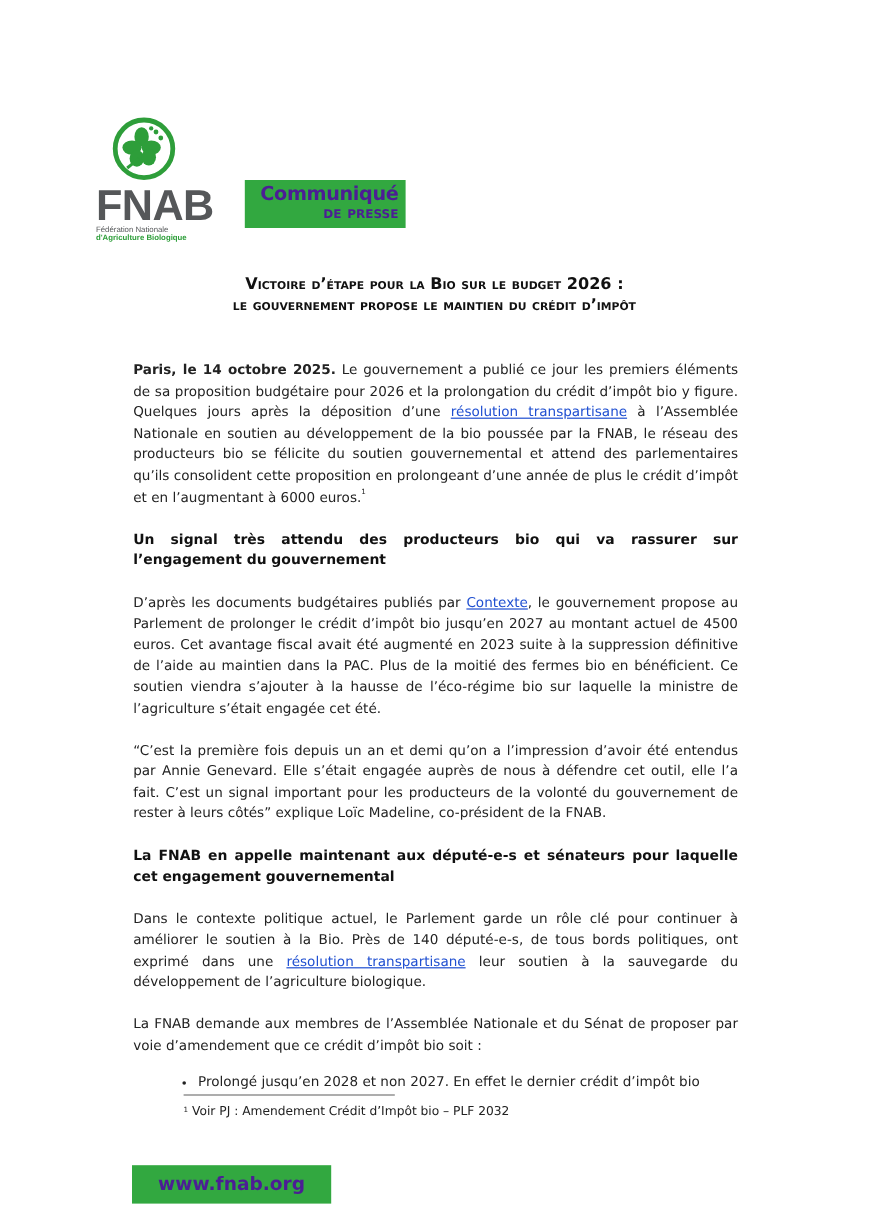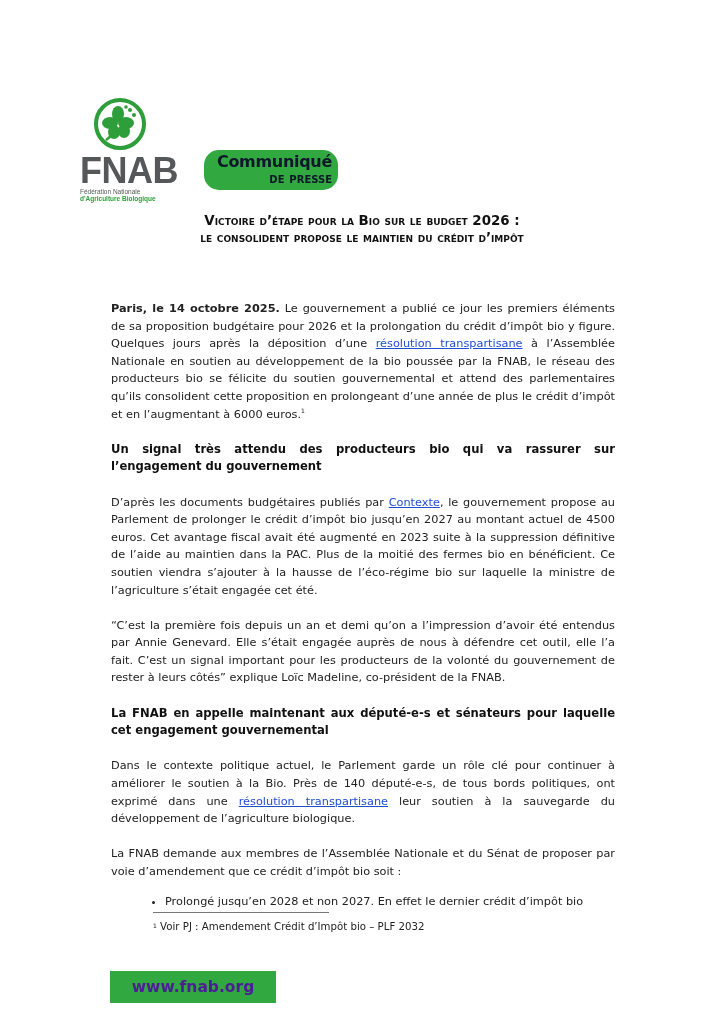--- a/index.html
+++ b/index.html
@@ -10,27 +10,27 @@
     .logo { position: absolute; left: 80px; top: 96px; width: 92px; }
     .logo svg { display: block; margin-left: 12px; }
     .logo-word {
       font-family: Liberation Sans, sans-serif; font-weight: bold; font-size: 36px;
       color: #555759; line-height: 34px; letter-spacing: -0.5px; margin-top: 2px; text-align: center;
     }
     .logo-sub1 { font-size: 6.5px; color: #555759; line-height: 7px; font-family: "Liberation Sans", sans-serif; }
     .logo-sub2 { font-size: 6.5px; color: #2e9e3a; line-height: 7px; font-weight: bold; font-family: "Liberation Sans", sans-serif; }
     .press {
       position: absolute; left: 204px; top: 150px; width: 134px; height: 40px;
-      background: #32a840; color: #0f172a; font-family: "DejaVu Sans", sans-serif; font-weight: bold;
-      text-align: right; padding-right: 6px; box-sizing: border-box; line-height: 17px; padding-top: 3px; border-radius: 15px;
+      background: #32a840; color: #4c1d95; font-family: "DejaVu Sans", sans-serif; font-weight: bold;
+      text-align: right; padding-right: 6px; box-sizing: border-box; line-height: 17px; padding-top: 3px;
     }
     .press .l1 { font-size: 16px; letter-spacing: -0.3px; }
     .press .l2 { font-size: 14px; font-variant: small-caps; text-transform: lowercase; }
     .title {
-      position: absolute; left: 110px; width: 504px; top: 212px; text-align: center;
+      position: absolute; left: 110px; width: 504px; top: 229px; text-align: center;
       font-family: "DejaVu Sans", sans-serif; font-weight: bold; font-variant: small-caps;
       font-size: 13.4px; line-height: 17px; color: #111;
     }
     .body {
       position: absolute; left: 111px; width: 504px; top: 300px;
       font-size: 11.3px; line-height: 17.6px; text-align: justify; color: #222;
     }
     .body p { margin: 0 0 17.6px 0; }
     .body h2 { font-size: 11.6px; font-weight: bold; margin: 0 0 17.6px 0; line-height: 17.6px; color: #111; }
     .body a { color: #1f4fd1; text-decoration: underline; }
@@ -67,21 +67,21 @@
   <div class="logo-sub2">d'Agriculture Biologique</div>
 </div>
 
 <div class="press">
   <div class="l1">Communiqué</div>
   <div class="l2">de presse</div>
 </div>
 
 <div class="title">
   <div>Victoire d’étape pour la Bio sur le budget 2026 :</div>
-  <div>le consolident propose le maintien du crédit d’impôt</div>
+  <div>le gouvernement propose le maintien du crédit d’impôt</div>
 </div>
 
 <div class="body">
   <p>
     <b>Paris, le 14 octobre 2025.</b><span> Le gouvernement a publié ce jour les premiers éléments de sa proposition budgétaire pour 2026 et la prolongation du crédit d’impôt bio y figure. Quelques jours après la déposition d’une </span><a>résolution transpartisane</a><span> à l’Assemblée Nationale en soutien au développement de la bio poussée par la FNAB, le réseau des producteurs bio se félicite du soutien gouvernemental et attend des parlementaires qu’ils consolident cette proposition en prolongeant d’une année de plus le crédit d’impôt et en l’augmentant à 6000 euros.</span><sup>1</sup>
   </p>
 
   <h2>Un signal très attendu des producteurs bio qui va rassurer sur l’engagement du gouvernement</h2>
   <p>
     <span>D’après les documents budgétaires publiés par </span><a>Contexte</a><span>, le gouvernement propose au Parlement de prolonger le crédit d’impôt bio jusqu’en 2027 au montant actuel de 4500 euros. Cet avantage fiscal avait été augmenté en 2023 suite à la suppression définitive de l’aide au maintien dans la PAC. Plus de la moitié des fermes bio en bénéficient. Ce soutien viendra s’ajouter à la hausse de l’éco-régime bio sur laquelle la ministre de l’agriculture s’était engagée cet été.</span>

